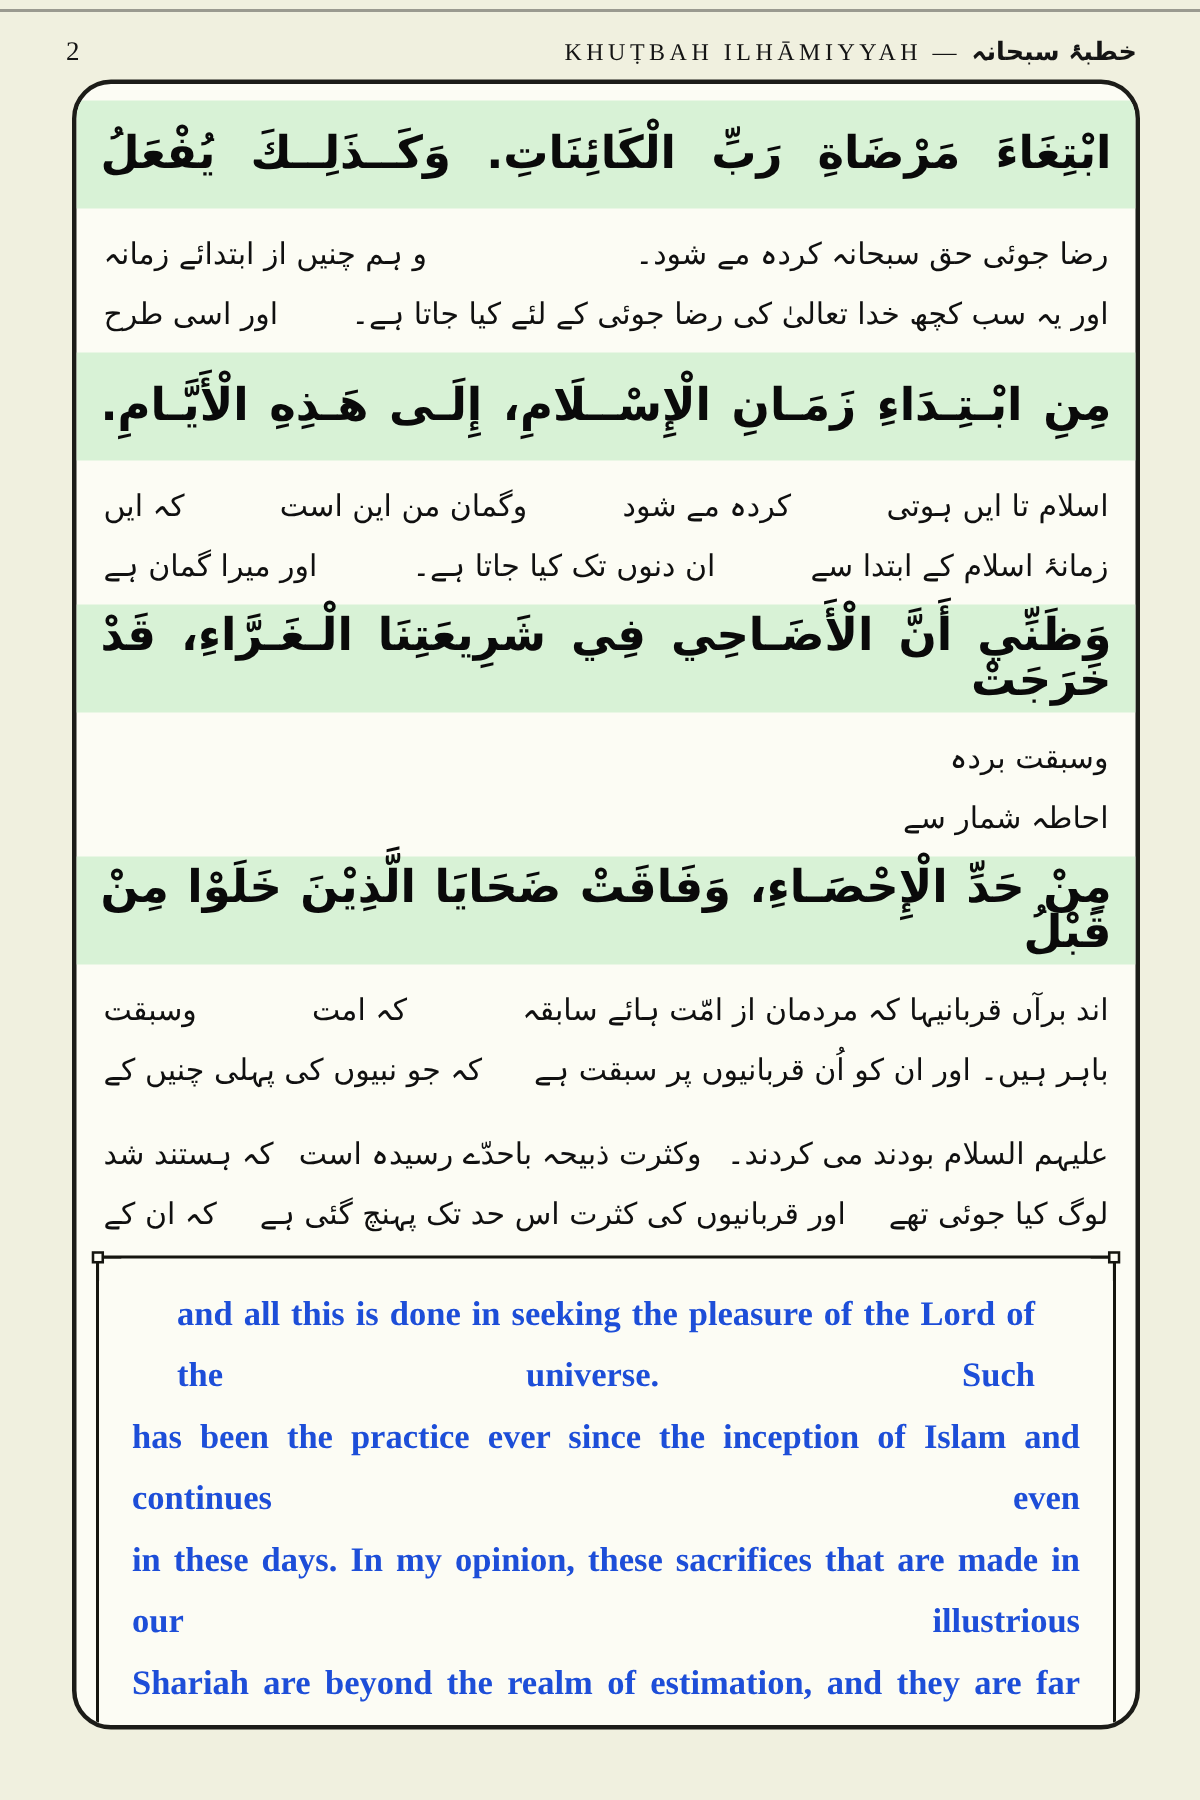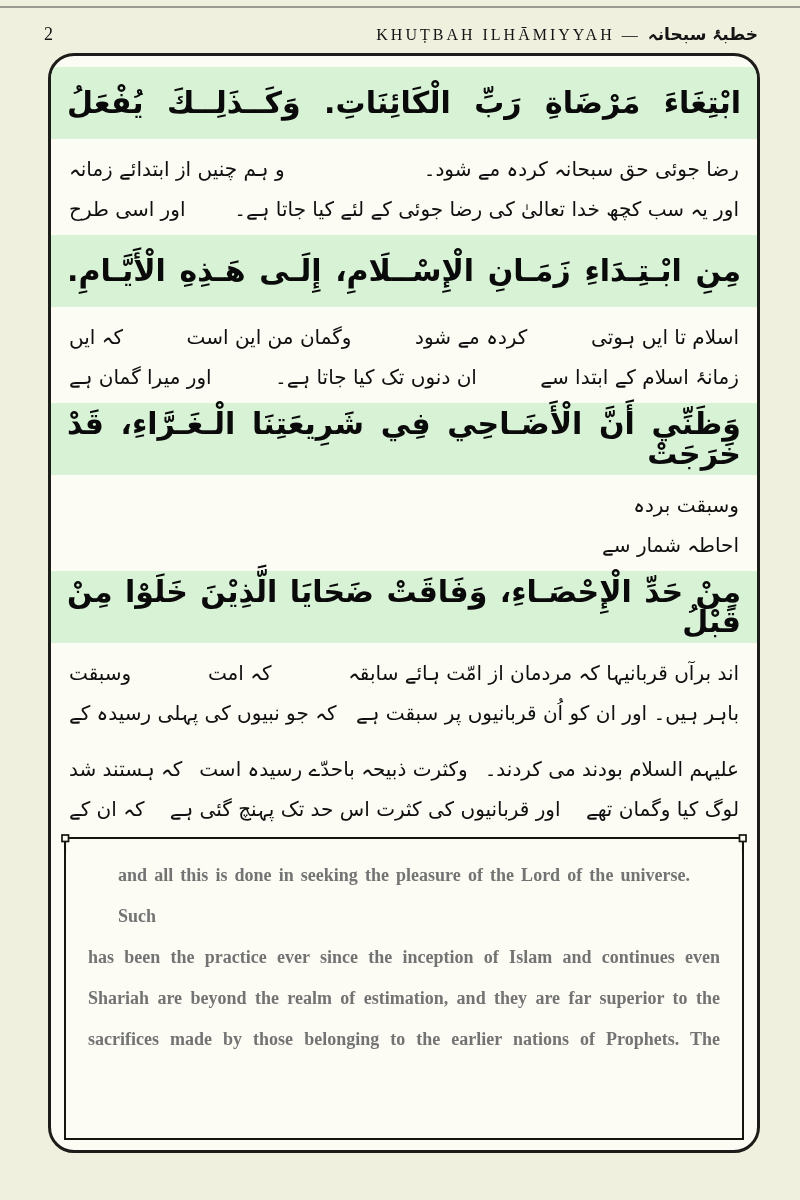--- a/index.html
+++ b/index.html
@@ -76,26 +76,26 @@
   
   .ebox{
     position:relative;
     margin:2px 13px 10px;
     border:2px solid #15150f;
     padding:16px 22px 6px;
     flex:1;
   }
   .eline{
     font-family:"Liberation Serif", serif;
-    font-size:18px;
+    font-size:23px;
     font-weight:700;
     line-height:41px;
     text-align:justify;
     text-align-last:justify;
-    color:#737373;
+    color:#1d4ed8;
   }
   .eline.first{padding:0 30px;}
   .corner{
     position:absolute;width:22px;height:22px;
   }
   .corner.tl{top:-7px;left:-7px;}
   .corner.tr{top:-7px;right:-7px;transform:scaleX(-1);}
 </style>
 </head>
 <body>
@@ -163,50 +163,51 @@
       <div class="ar">مِنْ حَدِّ الْإِحْصَـاءِ، وَفَاقَتْ ضَحَايَا الَّذِيْنَ خَلَوْا مِنْ قَبْلُ</div>
     </div>
     <div class="trans">
       <div class="tline">
         <span class="seg">اند برآں قربانیہا کہ مردمان از امّت ہائے سابقہ</span>
         <span class="seg">کہ امت</span>
         <span class="seg">وسبقت</span>
       </div>
       <div class="tline">
         <span class="seg">باہر ہیں۔ اور ان کو اُن قربانیوں پر سبقت ہے</span>
-        <span class="seg">کہ جو نبیوں کی پہلی رسیدہ کے</span>
+        <span class="seg">کہ جو نبیوں کی پہلی چنیں کے</span>
       </div>
     </div>
   </section>
 
   <section>
     <div class="trans">
       <div class="tline">
         <span class="seg">علیہم السلام بودند می کردند۔</span>
         <span class="seg">وکثرت ذبیحہ باحدّے رسیدہ است</span>
         <span class="seg">کہ ہستند شد</span>
       </div>
       <div class="tline">
-        <span class="seg">لوگ کیا وگمان تھے</span>
+        <span class="seg">لوگ کیا جوئی تھے</span>
         <span class="seg">اور قربانیوں کی کثرت اس حد تک پہنچ گئی ہے</span>
         <span class="seg">کہ ان کے</span>
       </div>
     </div>
   </section>
 
   <div class="ebox">
     <svg class="corner tl" viewBox="0 0 22 22">
       <rect x="3" y="3" width="6.5" height="6.5" fill="#fcfcf4" stroke="#15150f" stroke-width="1.7"></rect>
       <path d="M9.5 6.2 H22 M6.2 9.5 V22" stroke="#15150f" stroke-width="1.7" fill="none"></path>
     </svg>
     <svg class="corner tr" viewBox="0 0 22 22">
       <rect x="3" y="3" width="6.5" height="6.5" fill="#fcfcf4" stroke="#15150f" stroke-width="1.7"></rect>
       <path d="M9.5 6.2 H22 M6.2 9.5 V22" stroke="#15150f" stroke-width="1.7" fill="none"></path>
     </svg>
 
     <div class="eline first">and all this is done in seeking the pleasure of the Lord of the universe. Such</div>
     <div class="eline">has been the practice ever since the inception of Islam and continues even</div>
+    <div class="eline">in these days. In my opinion, these sacrifices that are made in our illustrious</div>
     <div class="eline">Shariah are beyond the realm of estimation, and they are far superior to the</div>
     <div class="eline">sacrifices made by those belonging to the earlier nations of Prophets. The</div>
 
   </div>
 
 </div>
 
 </body></html>

